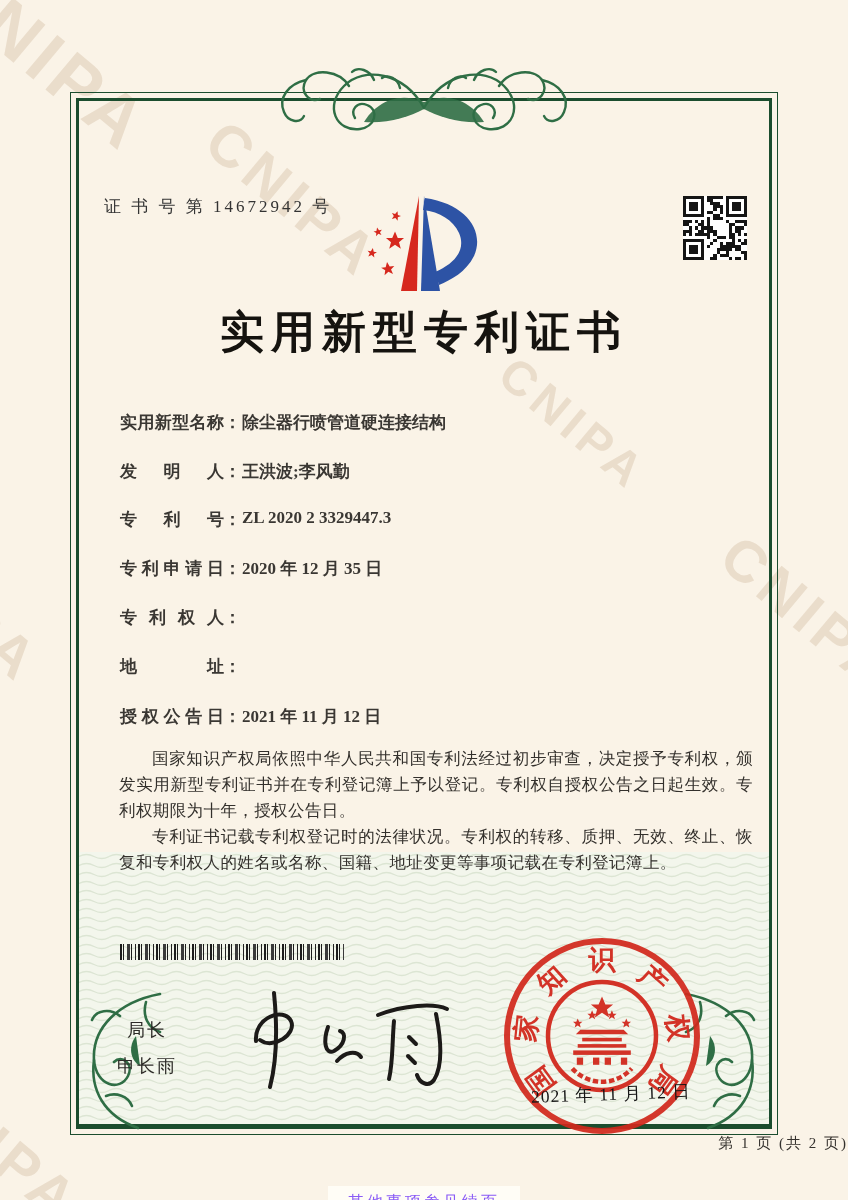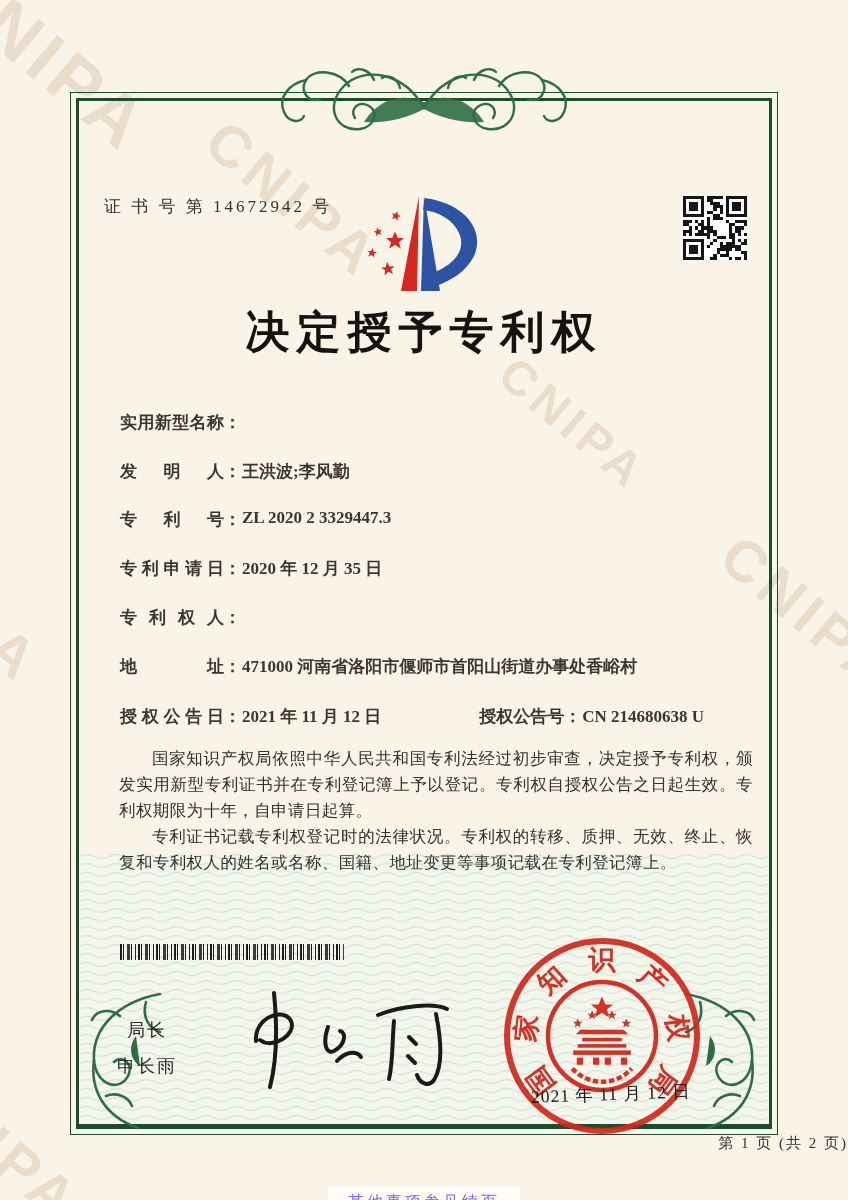--- a/index.html
+++ b/index.html
@@ -281,25 +281,26 @@
           <rect x="1" y="1" width="5" height="5" fill="#fff"></rect>
           <rect x="2" y="2" width="3" height="3" fill="#151515"></rect>
           <rect x="14" y="0" width="7" height="7" fill="#151515"></rect>
           <rect x="15" y="1" width="5" height="5" fill="#fff"></rect>
           <rect x="16" y="2" width="3" height="3" fill="#151515"></rect>
           <rect x="0" y="14" width="7" height="7" fill="#151515"></rect>
           <rect x="1" y="15" width="5" height="5" fill="#fff"></rect>
           <rect x="2" y="16" width="3" height="3" fill="#151515"></rect>
         </svg></div>
 
-    <div class="title">决定授予专利权</div>
+    <div class="title">实用新型专利证书</div>
 
     <div class="row r1">
       <span class="lbl">实用新型名称</span>
         <span class="cln">：</span>
+        <span class="val">除尘器行喷管道硬连接结构</span>
     </div>
     <div class="row r2">
       <span class="lbl">发明人</span>
         <span class="cln">：</span>
         <span class="val">王洪波;李风勤</span>
     </div>
     <div class="row r3">
       <span class="lbl">专利号</span>
         <span class="cln">：</span>
         <span class="val">ZL 2020 2 3329447.3</span>
@@ -309,31 +310,29 @@
         <span class="cln">：</span>
         <span class="val">2020 年 12 月 35 日</span>
     </div>
     <div class="row r5">
       <span class="lbl">专利权人</span>
         <span class="cln">：</span>
     </div>
     <div class="row r6">
       <span class="lbl">地址</span>
         <span class="cln">：</span>
-        <span class="val">471000 河南省洛阳市偃师市首阳山街道办事处香峪村</span>
     </div>
     <div class="row r7">
       <span class="lbl">授权公告日</span>
         <span class="cln">：</span>
         <span class="val">2021 年 11 月 12 日</span>
-      <span class="pair2"><span>授权公告号</span><span class="cln">：</span><span class="val">CN 214680638 U</span></span>
     </div>
 
     <div class="paras">
-      <p>国家知识产权局依照中华人民共和国专利法经过初步审查，决定授予专利权，颁发实用新型专利证书并在专利登记簿上予以登记。专利权自授权公告之日起生效。专利权期限为十年，自申请日起算。</p>
+      <p>国家知识产权局依照中华人民共和国专利法经过初步审查，决定授予专利权，颁发实用新型专利证书并在专利登记簿上予以登记。专利权自授权公告之日起生效。专利权期限为十年，授权公告日。</p>
       <p>专利证书记载专利权登记时的法律状况。专利权的转移、质押、无效、终止、恢复和专利权人的姓名或名称、国籍、地址变更等事项记载在专利登记簿上。</p>
     </div>
 
     <div class="barcode"></div>
 
     <div class="signer">
       <div>局长</div>
       <div>申长雨</div>
     </div>
 

